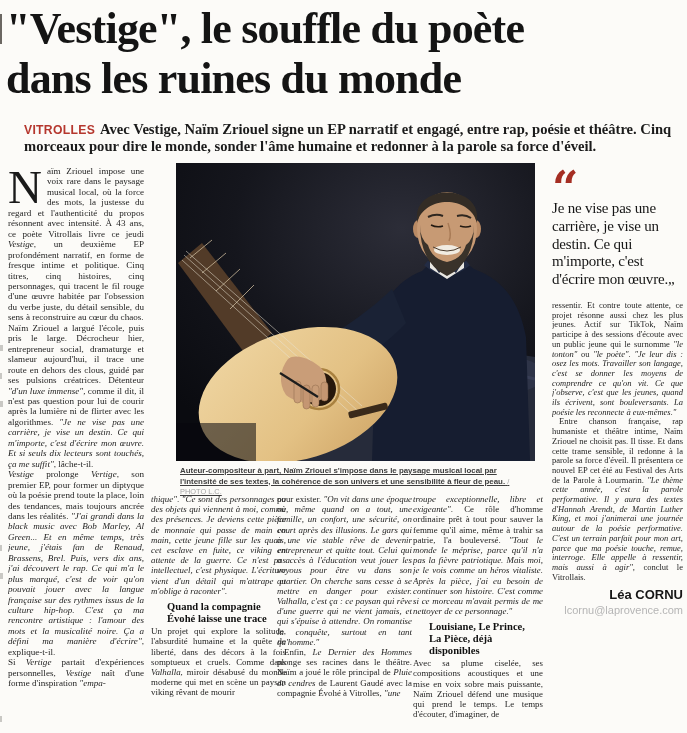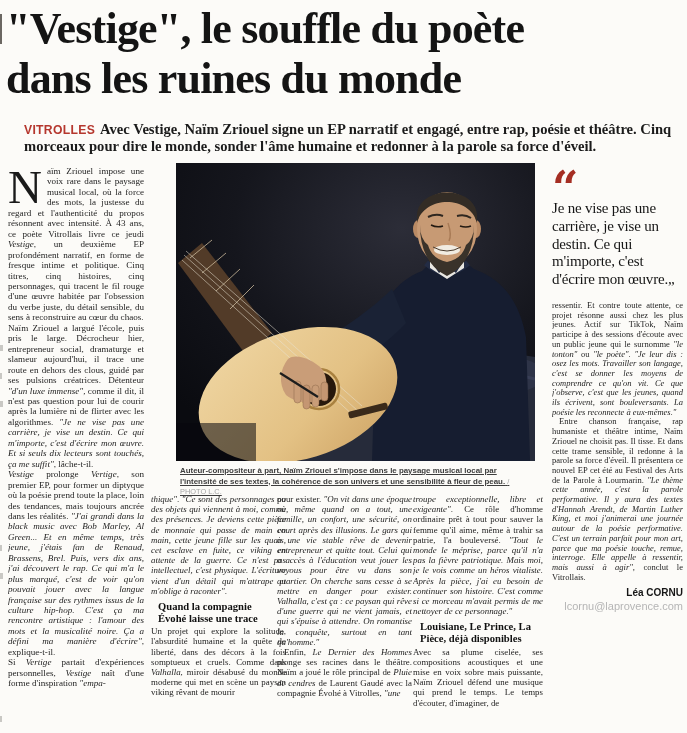--- a/index.html
+++ b/index.html
@@ -39,40 +39,40 @@
   }
   .col{position:absolute;overflow:hidden}
   #c1{left:8px;top:166px;width:136px;height:567px;font-size:9.1px;line-height:10.45px}
   #c2{left:151px;top:494px;width:135px;height:240px}
   #c3{left:277px;top:494px;width:135px;height:240px}
   #c4{left:413px;top:494px;width:130px;height:240px}
   #c5{left:552px;top:166px;width:131px;height:567px;overflow:hidden}
   .col p,.colflow p{margin:0}
   .col p.ind,.colflow p.ind{text-indent:7px}
   .col h3,.colflow h3{
-    font-size:10.6px;line-height:11.6px;margin:5px 7px 2px;color:#101010;text-align:left;
+    font-size:10.6px;line-height:11.6px;margin:5px 16px 2px;color:#101010;text-align:left;
   }
   .it{font-style:italic}
   .dropcap{
     float:left;font-size:47px;line-height:37px;padding:3px 5px 0 0;color:#1a1a1a;font-weight:normal;
   }
   
   #quote{margin:2px 4px 12px 0}
   .qmark{
     display:block;height:32px;font-family:"DejaVu Serif",serif;font-weight:bold;
     font-size:46px;line-height:40px;color:#a52e23;letter-spacing:-2px;
   }
   .qtext{
     font-size:15px;line-height:17.8px;color:#161616;
     text-align:left;letter-spacing:-0.2px;font-weight:normal;
   }
   .colflow{font-size:8.5px;line-height:9.7px}
   .byline{
     text-align:right;font-family:"Liberation Sans",sans-serif;font-weight:bold;
-    font-size:10px;color:#161616;margin-top:5px;
+    font-size:13px;color:#161616;margin-top:5px;
   }
   .email{
     text-align:right;font-family:"Liberation Sans",sans-serif;
     font-size:11px;color:#b5b5b5;margin-top:2px;
   }
   .edge{position:absolute;background:#c9c8c4}
 </style>
 </head>
 <body>
 

